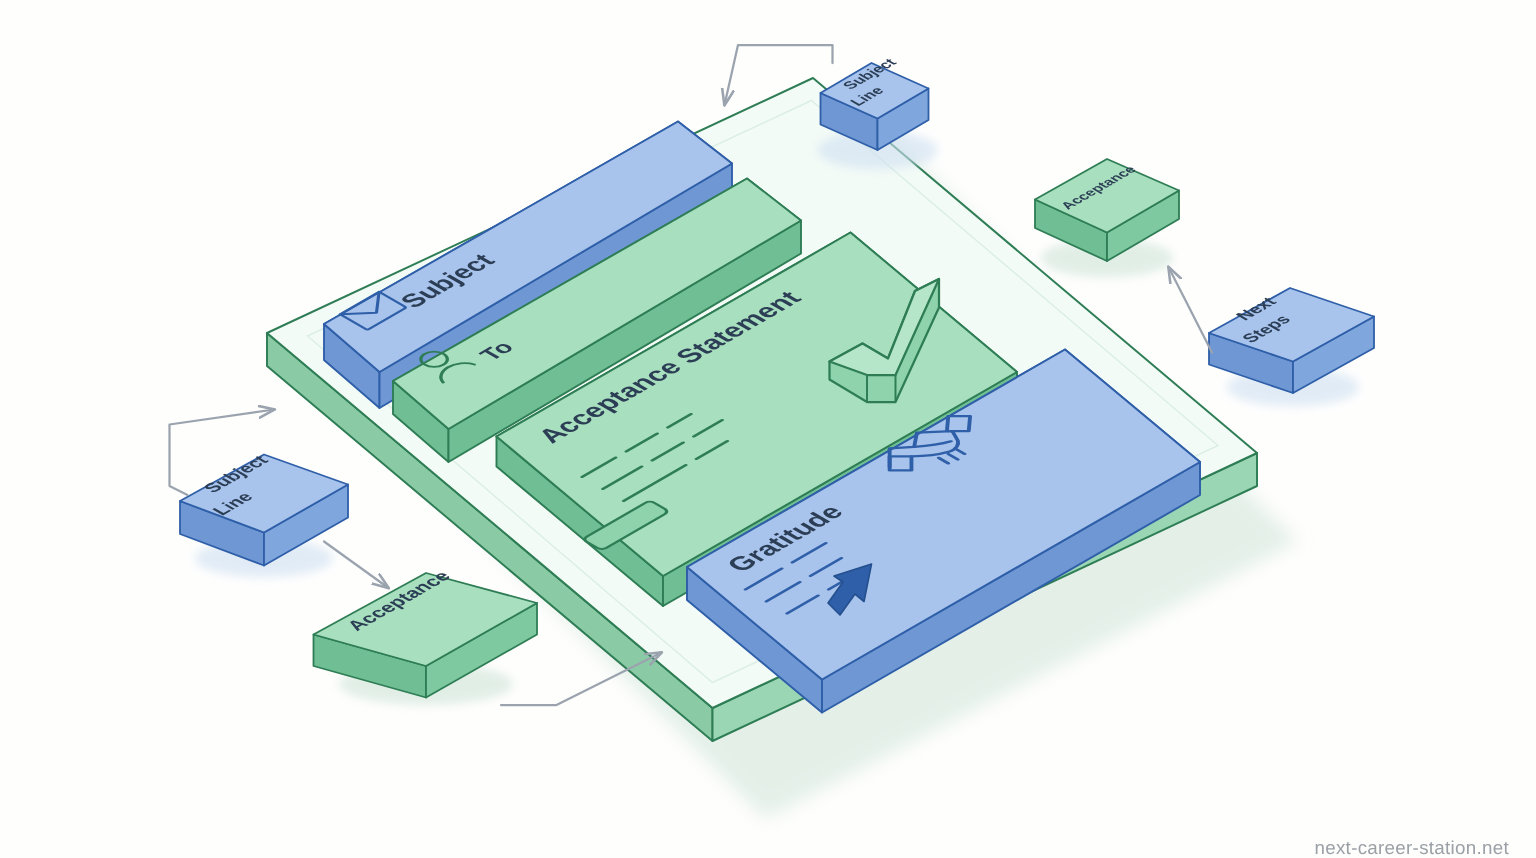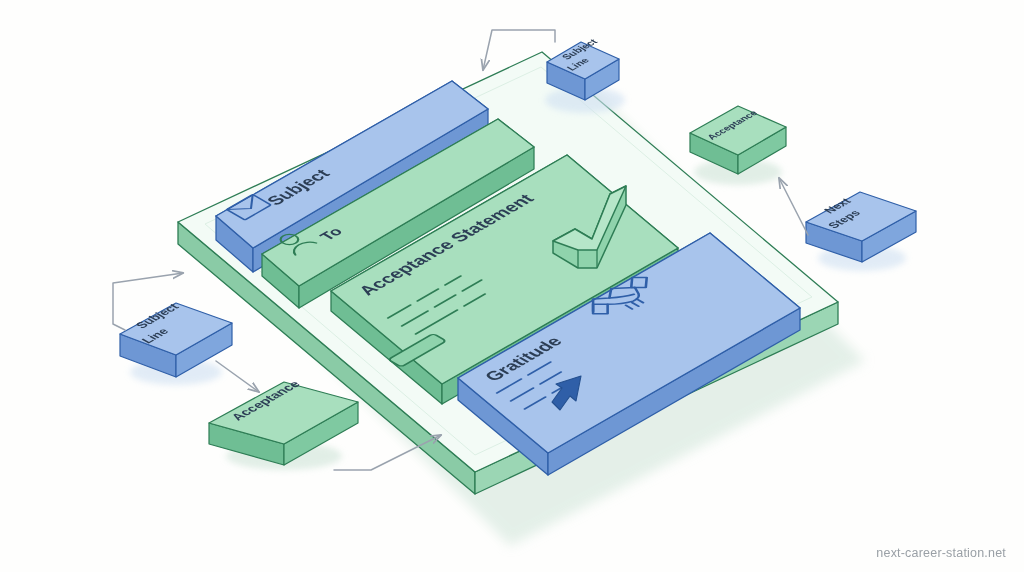--- a/index.html
+++ b/index.html
@@ -24,21 +24,21 @@
     height: 572px;
   }
   .iso-label {
     font-family: "Liberation Sans", sans-serif;
     fill: #2c3e55;
     font-weight: 600;
   }
   .watermark-text {
     position: absolute;
     right: 18px;
-    bottom: 12px;
+    bottom: 0;
     font-family: "Liberation Sans", sans-serif;
     font-size: 12.5px;
     letter-spacing: 0.2px;
     color: #9aa0a6;
     user-select: none;
   }
 </style>
 </head>
 <body>
 

